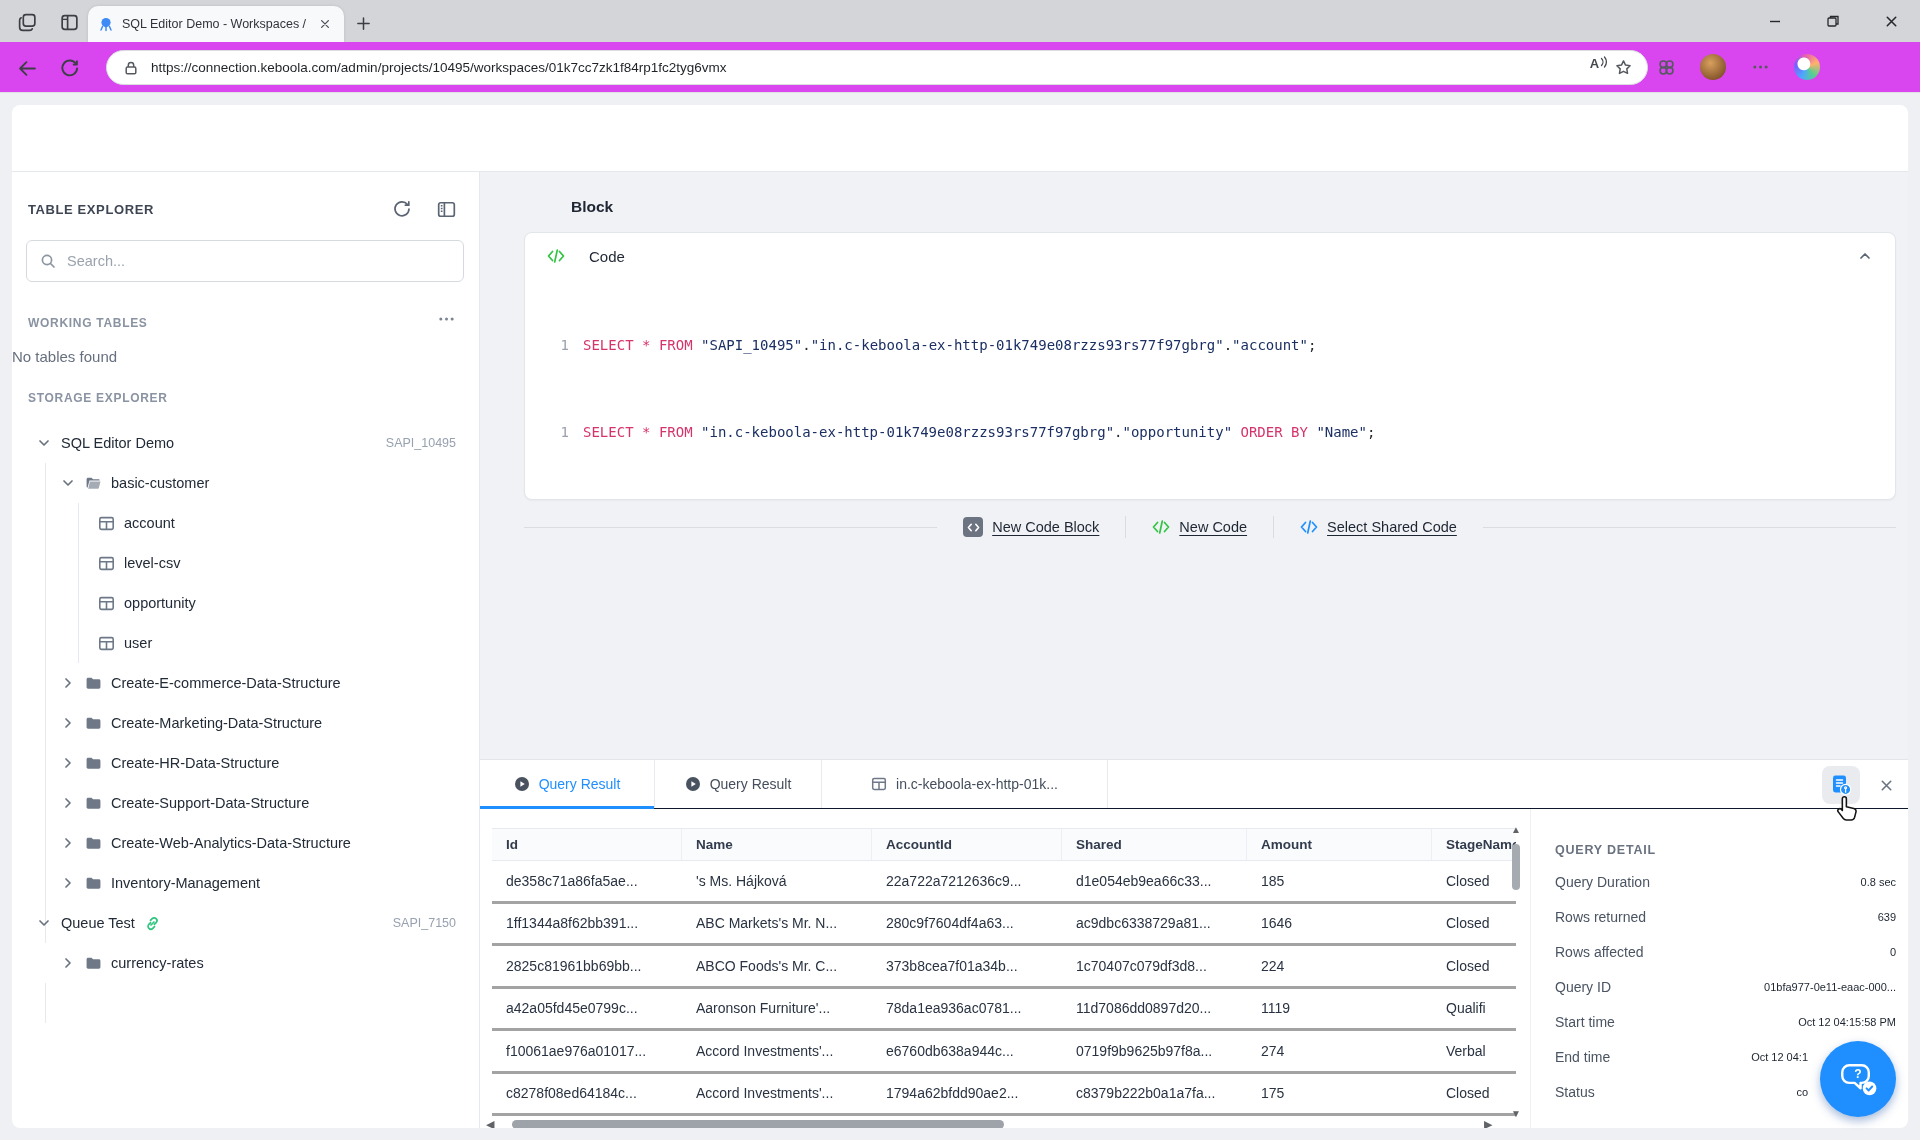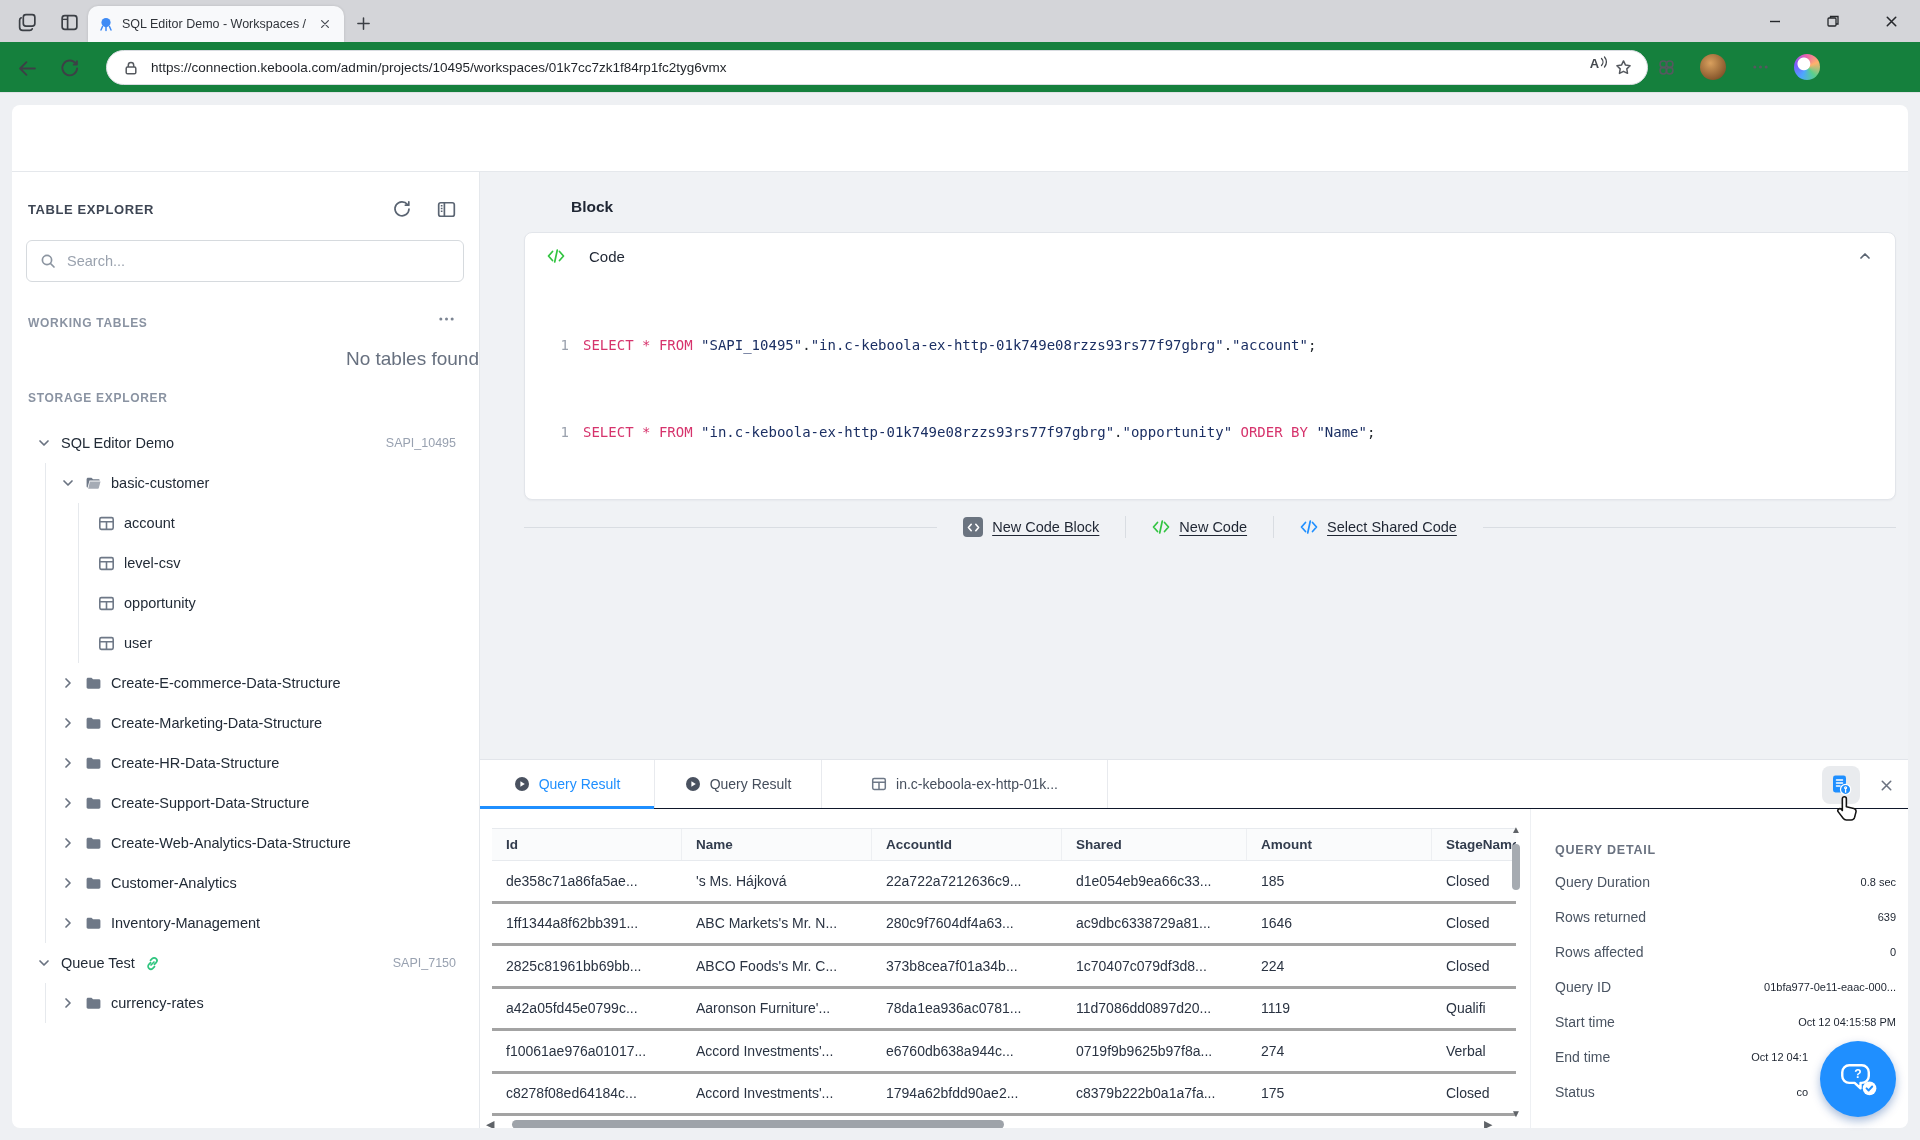--- a/index.html
+++ b/index.html
@@ -15,21 +15,21 @@
   
   .titlebar { position:absolute; left:0; top:0; width:1920px; height:42px; background:#d4d5d9; }
   .tb-icon { position:absolute; top:9px; width:26px; height:26px; color:#3b3f45; display:flex; align-items:center; justify-content:center; }
   .btab { position:absolute; left:88px; top:6px; width:256px; height:36px; background:#f8f9fb; border-radius:10px 10px 0 0; display:flex; align-items:center; padding:0 10px; gap:8px; box-shadow:0 0 3px rgba(0,0,0,.12); }
   .btab-title { font-size:12.5px; color:#30343a; white-space:nowrap; overflow:hidden; text-overflow:ellipsis; flex:1; }
   .btab-close { width:18px; height:18px; color:#4a4e55; display:flex; align-items:center; justify-content:center; border-radius:4px; }
   .newtab-btn { position:absolute; left:352px; top:12px; width:22px; height:22px; color:#3b3f45; display:flex; align-items:center; justify-content:center; }
   .win-controls { position:absolute; right:0; top:0; height:42px; display:flex; }
   .win-btn { width:58px; height:42px; display:flex; align-items:center; justify-content:center; color:#26282c; }
 
-  .toolbar { position:absolute; left:0; top:42px; width:1920px; height:51px; background:#15803d; border-bottom:1px solid #dfe1e5; }
+  .toolbar { position:absolute; left:0; top:42px; width:1920px; height:51px; background:#d946ef; border-bottom:1px solid #dfe1e5; }
   .nav-btn { position:absolute; top:13px; width:26px; height:26px; color:#3c4046; display:flex; align-items:center; justify-content:center; }
   .url-pill { position:absolute; left:106px; top:8px; width:1542px; height:35px; background:#fff; border:1px solid #d9dce1; border-radius:18px; display:flex; align-items:center; padding:0 12px; }
   .url-text { font-size:13.5px; color:#1f2328; margin-left:8px; flex:1; white-space:nowrap; overflow:hidden; }
   .pill-icon { width:24px; height:24px; color:#55595f; display:flex; align-items:center; justify-content:center; }
   .readaloud { font-size:13px; font-weight:bold; color:#44484e; display:flex; align-items:flex-start; gap:1px; }
   .toolbar-right { position:absolute; right:100px; top:12px; display:flex; align-items:center; gap:22px; }
   .avatar { width:26px; height:26px; border-radius:50%; background:radial-gradient(circle at 40% 35%, #d9a05e, #8a5a2e 70%, #5b3a1d); }
   .copilot { width:26px; height:26px; border-radius:50%; background:radial-gradient(circle at 38% 38%, #ffffff 0 26%, rgba(255,255,255,0) 30%), conic-gradient(from 210deg, #4da7ff, #7b5bff, #e85fb0, #ffb16c, #58d08c, #4da7ff); }
 
   
@@ -52,21 +52,21 @@
   
   .sidebar { position:absolute; left:12px; top:172px; width:468px; height:956px; background:#fff; border-right:1px solid #e5e8ec; border-radius:0 0 0 8px; overflow:hidden; }
   .sb-title { position:absolute; left:16px; top:30px; font-size:13px; font-weight:bold; letter-spacing:.6px; color:#3e4654; }
   .sb-top-icons { position:absolute; right:22px; top:26px; display:flex; gap:22px; color:#5a6472; }
   .sb-top-icons .ic { width:22px; height:22px; display:flex; align-items:center; justify-content:center; }
   .sb-search { position:absolute; left:14px; top:68px; width:438px; height:42px; border:1px solid #d6dade; border-radius:6px; font-size:14.5px; color:#333; padding:0 12px 0 40px; outline:none; background:#fff; font-family:"Liberation Sans",sans-serif; }
   .sb-search::placeholder { color:#9aa2ae; }
   .sb-search-icon { position:absolute; left:28px; top:81px; color:#8c95a1; }
   .sb-sec { position:absolute; left:16px; font-size:12px; font-weight:bold; letter-spacing:.7px; color:#8a93a2; }
   .sb-dots { position:absolute; right:24px; top:144px; color:#7b8492; }
-  .sb-empty { position:absolute; left:0; top:176px; width:100%; text-align:right; font-size:19px; color:#67707f; }
+  .sb-empty { position:absolute; left:0; top:176px; width:100%; text-align:left; font-size:15px; color:#67707f; }
 
   .tree { position:absolute; left:0; top:251px; width:468px; }
   .trow { height:40px; display:flex; align-items:center; gap:9px; font-size:14.5px; color:#222b37; padding-right:24px; position:relative; }
   .lvl0 { padding-left:24px; }
   .lvl1 { padding-left:48px; }
   .lvl2 { padding-left:86px; }
   .chev { width:16px; height:16px; color:#6a7381; flex:0 0 16px; }
   .ticon { width:17px; height:17px; color:#6e7887; flex:0 0 17px; }
   .badge { margin-left:auto; font-size:12.5px; color:#98a1b0; }
   .linkic { width:17px; height:17px; color:#2fc57f; }
@@ -521,29 +521,20 @@
       <span>Create-Support-Data-Structure</span>
     </div>
     <div class="trow lvl1">
       <svg class="chev">
           <use href="#i-chev-right"></use>
         </svg>
       <svg class="ticon">
           <use href="#i-folder"></use>
         </svg>
       <span>Create-Web-Analytics-Data-Structure</span>
-    </div>
-    <div class="trow lvl1">
-      <svg class="chev">
-          <use href="#i-chev-right"></use>
-        </svg>
-      <svg class="ticon">
-          <use href="#i-folder"></use>
-        </svg>
-      <span>Customer-Analytics</span>
     </div>
     <div class="trow lvl1">
       <svg class="chev">
           <use href="#i-chev-right"></use>
         </svg>
       <svg class="ticon">
           <use href="#i-folder"></use>
         </svg>
       <span>Inventory-Management</span>
     </div>

